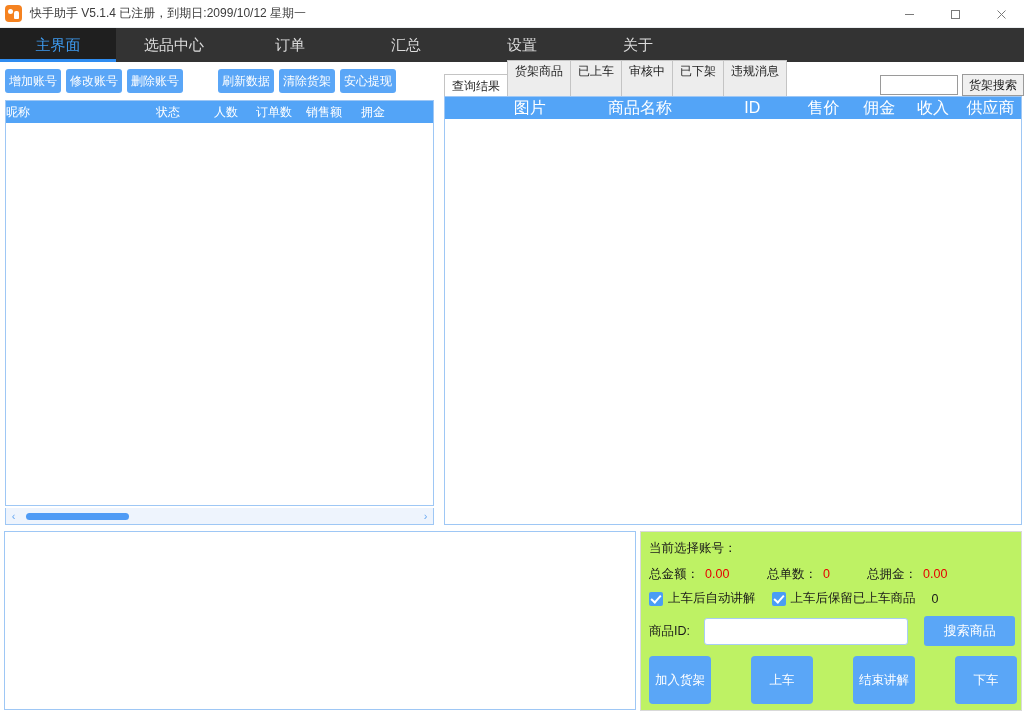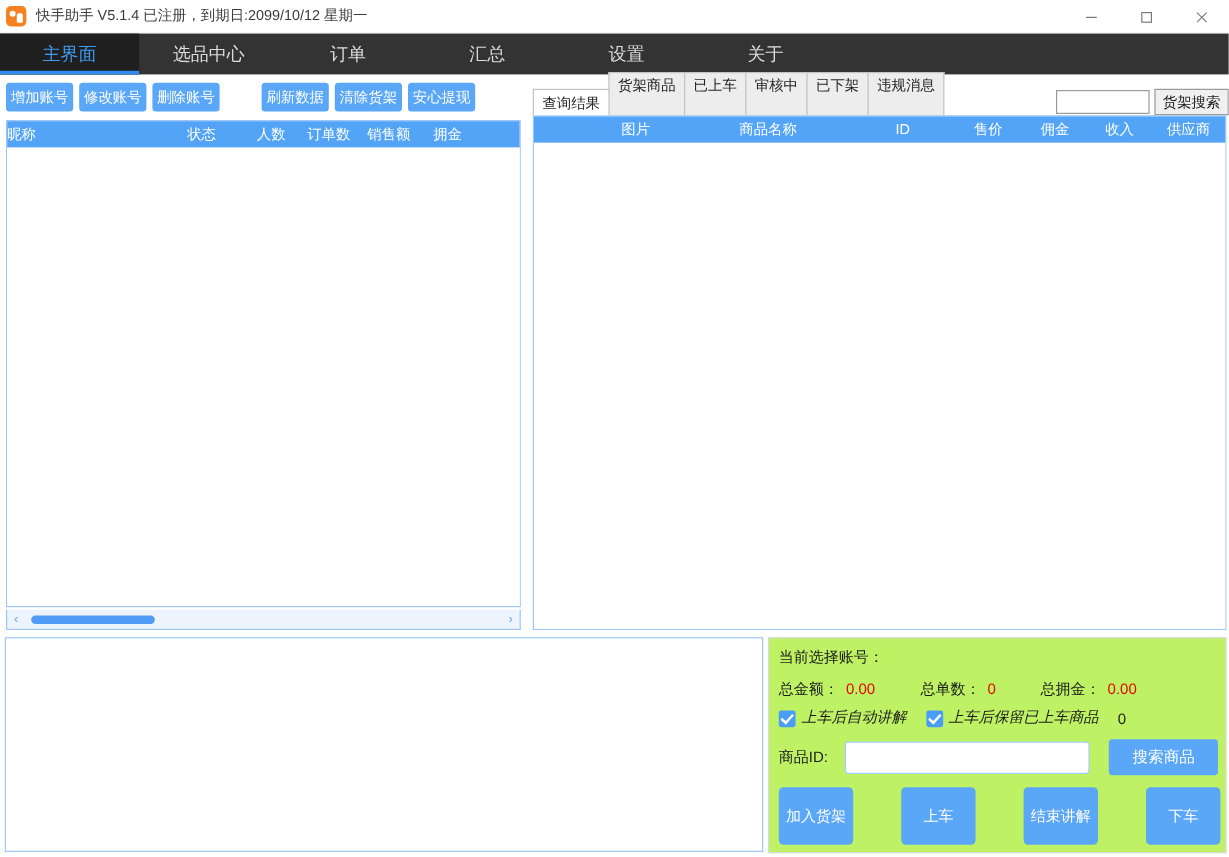--- a/index.html
+++ b/index.html
@@ -252,21 +252,21 @@
     border: 1px solid #9ec7f5;
     box-sizing: border-box;
     background: #ffffff;
   }
   .rt-head {
     height: 22px;
     background: #53a4f7;
     display: flex;
     align-items: center;
     color: #ffffff;
-    font-size: 12px;
+    font-size: 16px;
     padding-left: 44px;
   }
   .rt-head .col { text-align: center; }
   .rt-body { background: #ffffff; height: calc(100% - 22px); }
 
   
   .ctrl-panel {
     position: absolute;
     left: 640px; top: 531px;
     width: 382px; height: 180px;
@@ -312,21 +312,21 @@
   }
   .cbx::after {
     content: "";
     position: absolute;
     left: 4px; top: 1px;
     width: 4px; height: 8px;
     border: solid #ffffff;
     border-width: 0 2px 2px 0;
     transform: rotate(42deg);
   }
-  .check-item { display: flex; align-items: center; white-space: nowrap; font-style: italic; }
+  .check-item { display: flex; align-items: center; white-space: nowrap; }
   .check-gap { width: 16px; }
   .count-val { margin-left: 16px; font-size: 12.5px; color: #1a1a1a; }
 
   .id-row {
     position: absolute;
     left: 8px; top: 84px;
     width: 366px;
     display: flex;
     align-items: center;
   }

